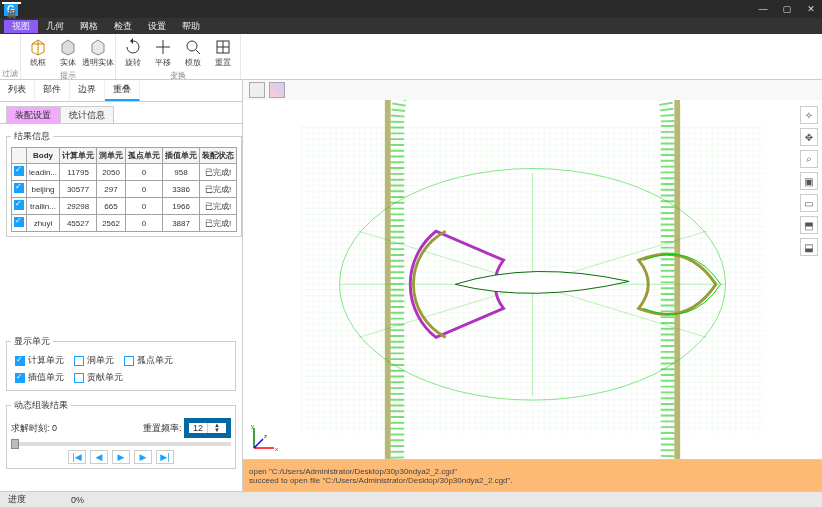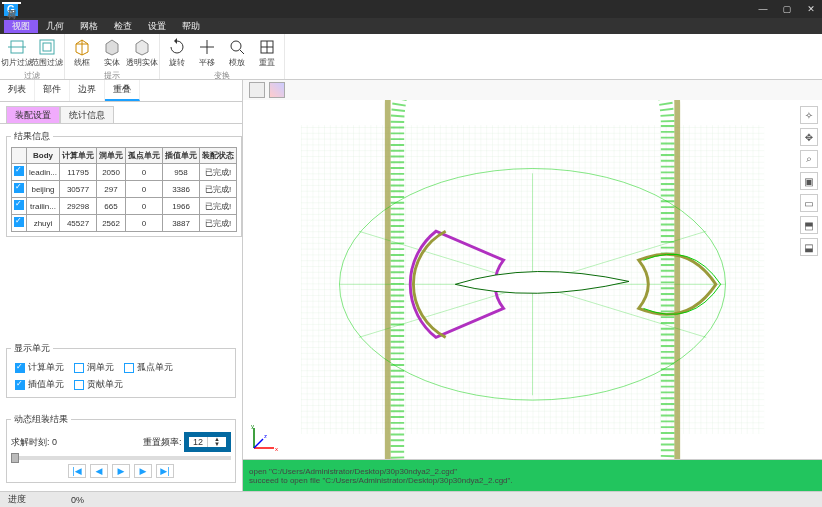--- a/index.html
+++ b/index.html
@@ -22,40 +22,40 @@
   .rgroup-label { font-size: 8px; color: #888; margin-top: auto; }
   .main { display: flex; height: calc(507px - 18px - 16px - 46px - 16px); }
   .sidebar { width: 243px; background: #fff; border-right: 1px solid #ccc; display: flex; flex-direction: column; }
   .side-tabs { display: flex; border-bottom: 1px solid #ccc; font-size: 9px; }
   .side-tab { padding: 3px 8px; cursor: pointer; border-right: 1px solid #eee; }
   .side-tab.active { background: #fff; border-bottom: 2px solid #1aa0ff; }
   .sub-tabs { display: flex; padding: 4px 6px 0 6px; font-size: 9px; }
   .sub-tab { padding: 2px 8px; border: 1px solid #ccc; border-bottom: none; background: #f5f5f5; cursor: pointer; }
   .sub-tab.active { background: #f0abfc; }
   .panel-body { padding: 6px; border-top: 1px solid #ccc; margin-top: -1px; }
-  fieldset { border: 1px solid #ccc; padding: 4px; margin-bottom: 15px; font-size: 9px; }
+  fieldset { border: 1px solid #ccc; padding: 4px; margin-bottom: 8px; font-size: 9px; }
   legend { font-size: 9px; padding: 0 3px; }
   table { width: 100%; border-collapse: collapse; font-size: 8px; }
   th, td { border: 1px solid #a3a3a3; padding: 2px 2px; text-align: center; white-space: nowrap; overflow: hidden; }
   th { background: #f5f5f5; }
   .chk-cell { width: 12px; }
   .chk { width: 10px; height: 10px; border: 1px solid #1aa0ff; background: #1aa0ff; display: inline-block; position: relative; }
   .chk::after { content: "✓"; color: #fff; font-size: 8px; position: absolute; top: -2px; left: 0; }
   .display-checks { display: flex; flex-wrap: wrap; gap: 4px 10px; padding: 2px 4px; }
   .display-checks label { display: flex; align-items: center; gap: 3px; }
   .play-row { display: flex; align-items: center; justify-content: space-between; margin: 2px 0; }
   .slider { width: 100%; height: 4px; background: #ddd; position: relative; margin: 4px 0; }
   .slider-thumb { position: absolute; left: 0; top: -3px; width: 8px; height: 10px; background: #bbb; border: 1px solid #888; }
   .play-btns { display: flex; justify-content: center; gap: 4px; margin-top: 4px; }
   .play-btn { width: 18px; height: 14px; border: 1px solid #ccc; background: #fff; display: flex; align-items: center; justify-content: center; color: #1aa0ff; cursor: pointer; font-size: 9px; }
   .canvas-area { flex: 1; display: flex; flex-direction: column; background: #f8f8f8; position: relative; }
   .canvas-toolbar { height: 20px; display: flex; align-items: center; padding: 2px 6px; gap: 4px; }
   .cube-ic { width: 16px; height: 16px; border: 1px solid #aaa; }
   .canvas { flex: 1; background: #fff; position: relative; overflow: hidden; }
-  .console { height: 32px; border-top: 1px solid #ccc; background: #22c55e; padding: 2px 6px; font-family: monospace; font-size: 8px; color: #444; display: flex; flex-direction: column; justify-content: center; }
+  .console { height: 32px; border-top: 1px solid #ccc; background: #fdba74; padding: 2px 6px; font-family: monospace; font-size: 8px; color: #444; display: flex; flex-direction: column; justify-content: center; }
   .right-tools { position: absolute; right: 4px; top: 26px; display: flex; flex-direction: column; gap: 4px; }
   .rtool { width: 18px; height: 18px; border: 1px solid #ccc; background: #fff; display: flex; align-items: center; justify-content: center; cursor: pointer; font-size: 10px; color: #555; }
   .statusbar { height: 16px; background: #e8e8e8; border-top: 1px solid #ccc; display: flex; align-items: center; padding: 0 8px; font-size: 9px; gap: 45px; }
   .axis { position: absolute; left: 6px; bottom: 6px; width: 30px; height: 30px; }
   .proj-label { position: absolute; left: 2px; top: 2px; font-size: 9px; color: #666; background: #fff; padding: 1px 3px; writing-mode: vertical-lr; }
   .spinner { display: inline-flex; align-items: center; border: 5px solid #0369a1; text-align: center; }
   .spinner span { padding: 0 4px; }
   .spinner .arrows { display: flex; flex-direction: column; font-size: 6px; line-height: 5px; border-left: 1px solid #ccc; padding: 0 2px; cursor: pointer; }
 </style>
 </head>
@@ -76,40 +76,20 @@
   <div class="mitem active">视图</div>
   <div class="mitem">几何</div>
   <div class="mitem">网格</div>
   <div class="mitem">检查</div>
   <div class="mitem">设置</div>
   <div class="mitem">帮助</div>
 </div>
 
 <div class="ribbon">
   <div class="rgroup">
-    <div class="rbtns">
-      <div class="rbtn">
-        <div class="ic">
-            <svg width="18" height="18">
-              <rect x="3" y="3" width="12" height="12" fill="none" stroke="#4aa" stroke-width="1"></rect>
-              <line x1="0" y1="9" x2="18" y2="9" stroke="#4aa"></line>
-            </svg>
-          </div>
-        <div class="lbl">切片过滤</div>
-      </div>
-      <div class="rbtn">
-        <div class="ic">
-            <svg width="18" height="18">
-              <rect x="2" y="2" width="14" height="14" fill="none" stroke="#4aa"></rect>
-              <rect x="5" y="5" width="8" height="8" fill="none" stroke="#4aa"></rect>
-            </svg>
-          </div>
-        <div class="lbl">范围过滤</div>
-      </div>
-    </div>
     <div class="rgroup-label">过滤</div>
   </div>
   <div class="rgroup">
     <div class="rbtns">
       <div class="rbtn">
         <div class="ic">
             <svg width="18" height="18">
               <path d="M3 6 L9 2 L15 6 L15 14 L9 17 L3 14 Z M3 6 L15 6 M9 2 L9 17" fill="none" stroke="#c80"></path>
             </svg>
           </div>

